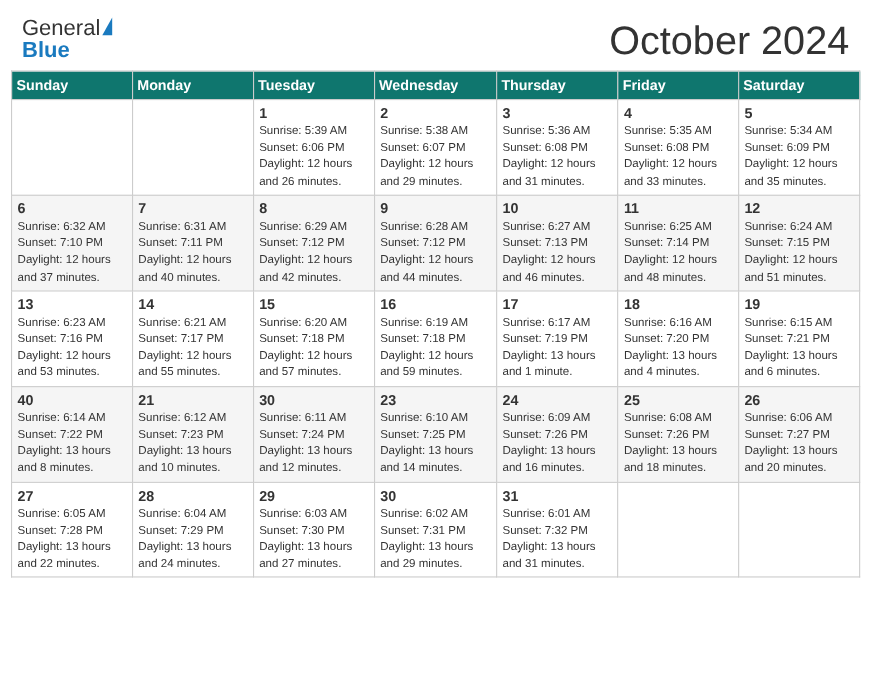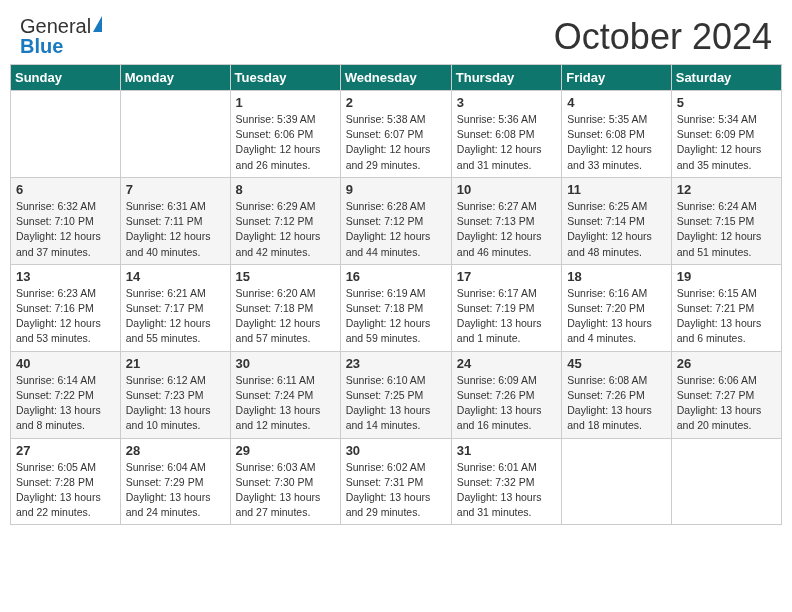--- a/index.html
+++ b/index.html
@@ -256,21 +256,21 @@
 Sunset: 7:25 PM
 Daylight: 13 hours and 14 minutes.</div>
         </td>
         <td>
           <span class="day-num">24</span>
           <div class="day-info">Sunrise: 6:09 AM
 Sunset: 7:26 PM
 Daylight: 13 hours and 16 minutes.</div>
         </td>
         <td>
-          <span class="day-num">45</span>
+          <span class="day-num">25</span>
           <div class="day-info">Sunrise: 6:08 AM
 Sunset: 7:26 PM
 Daylight: 13 hours and 18 minutes.</div>
         </td>
         <td>
           <span class="day-num">26</span>
           <div class="day-info">Sunrise: 6:06 AM
 Sunset: 7:27 PM
 Daylight: 13 hours and 20 minutes.</div>
         </td>

